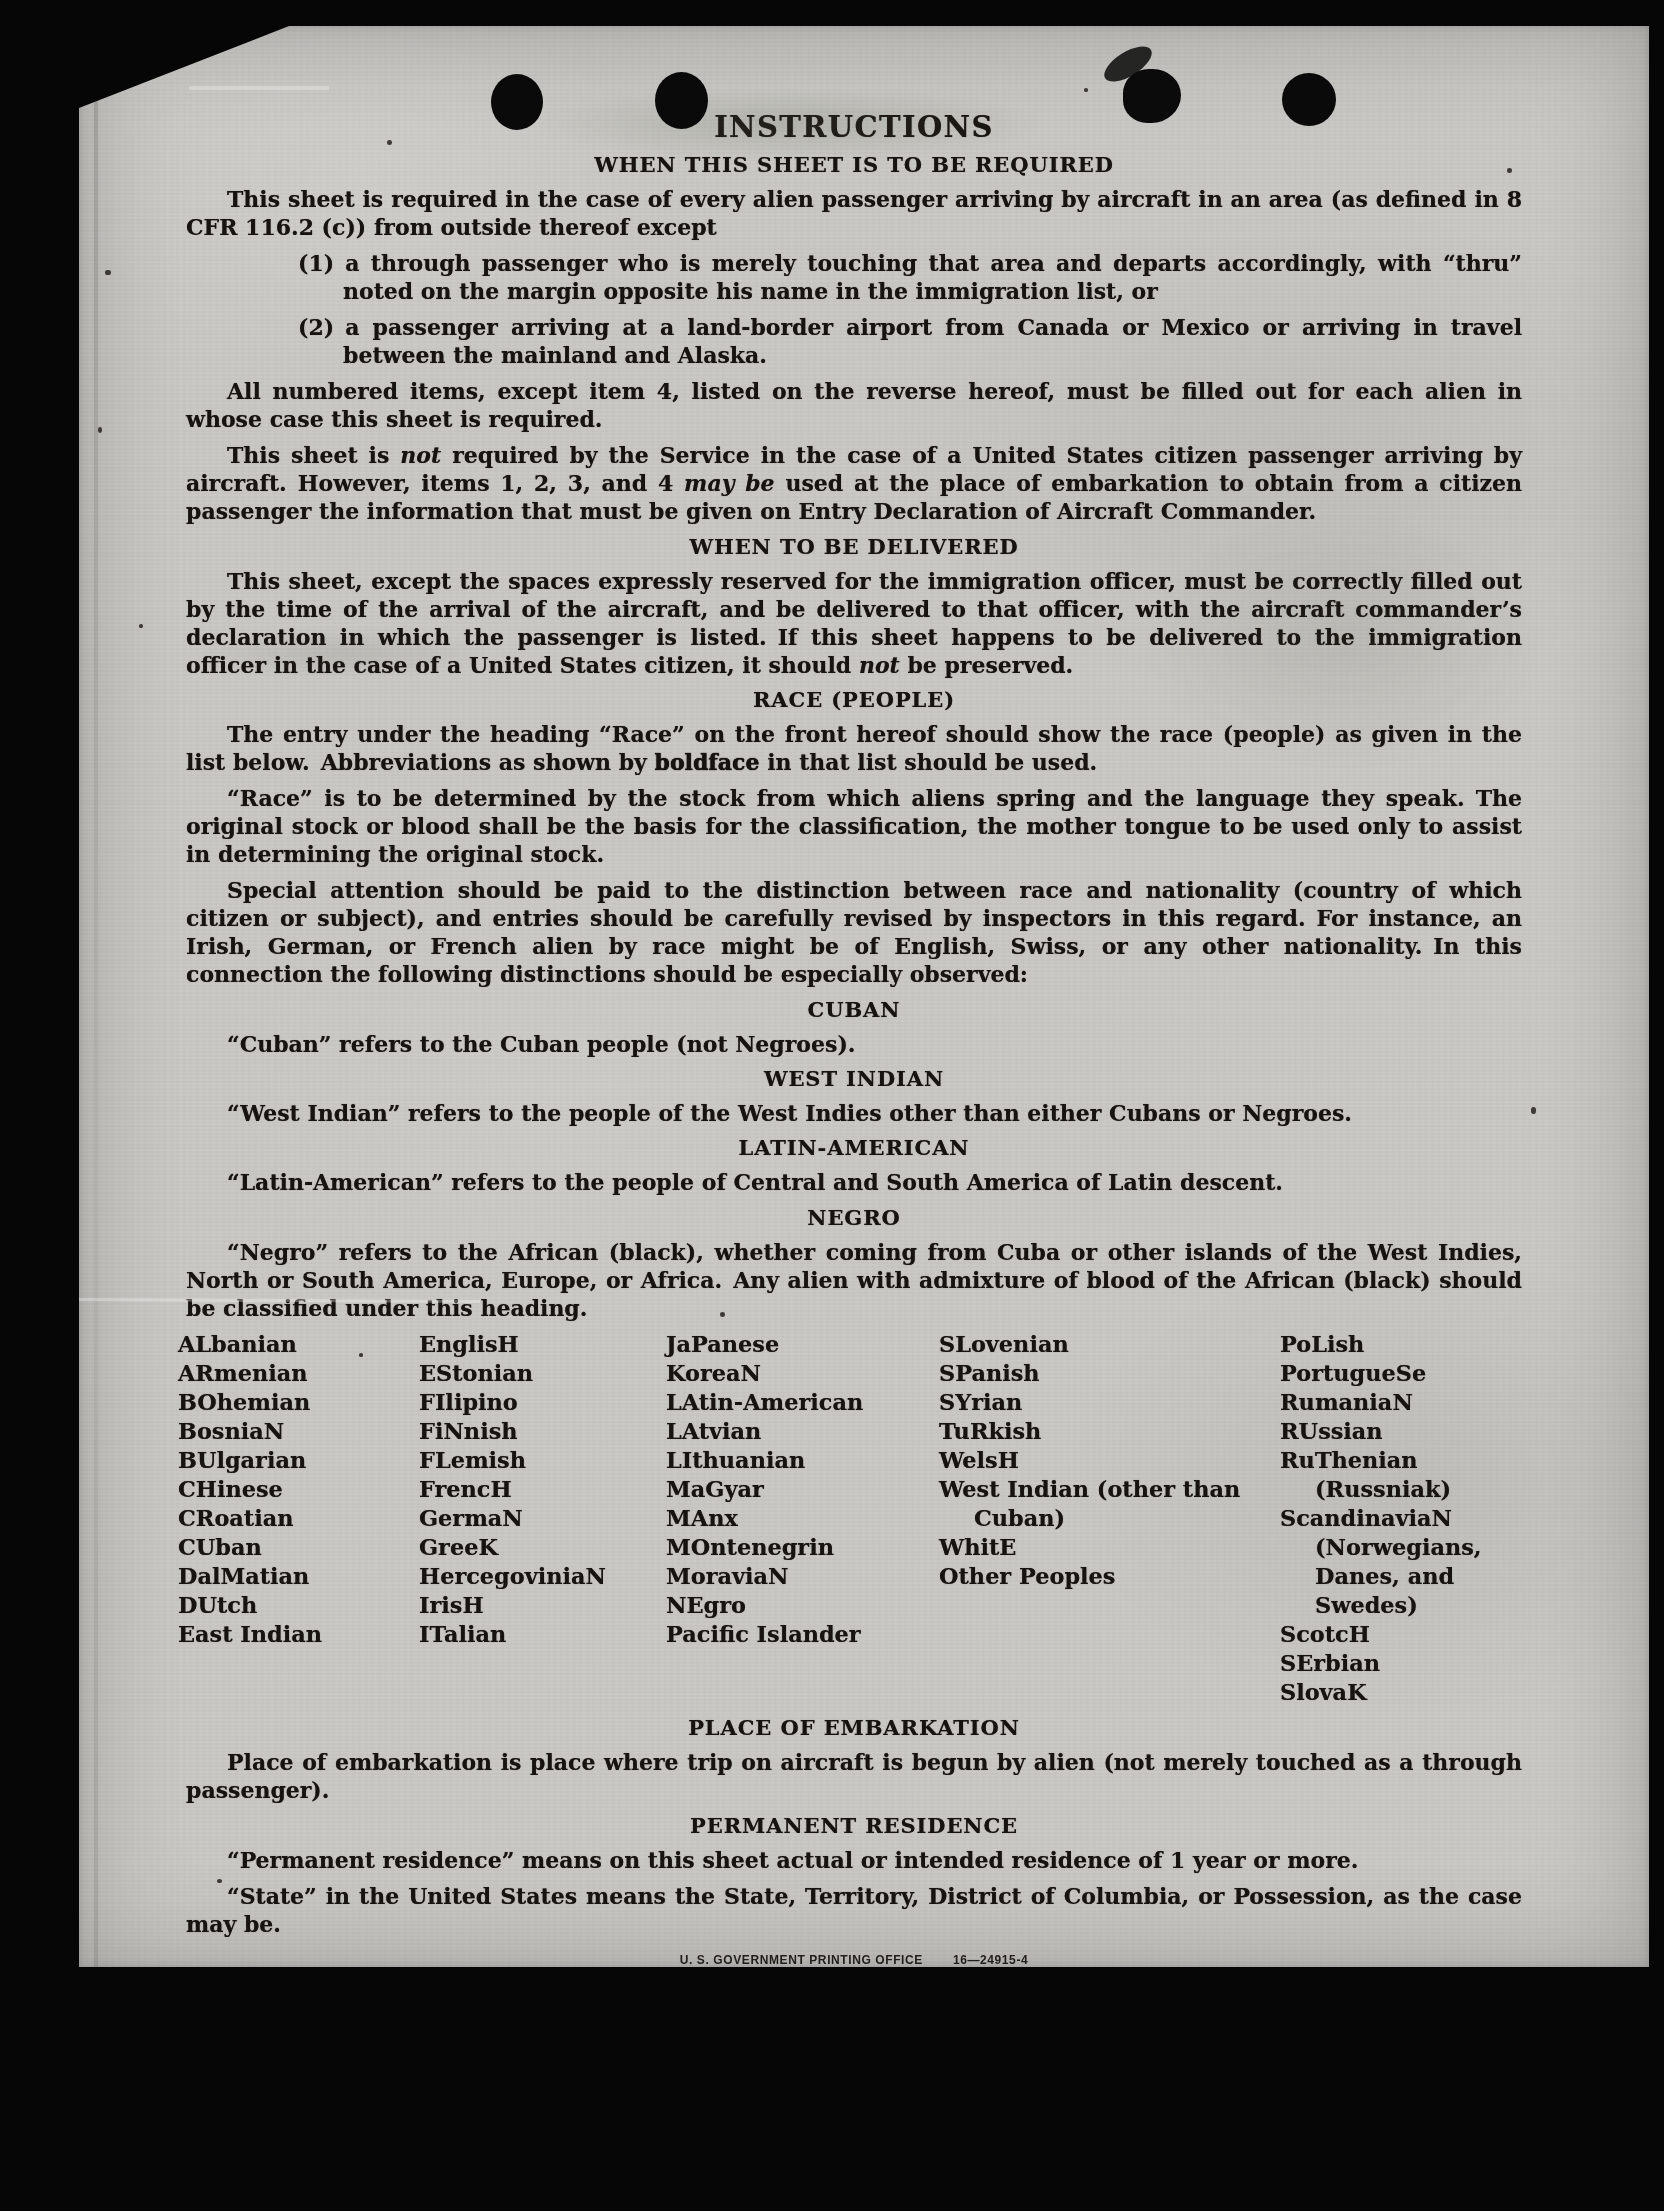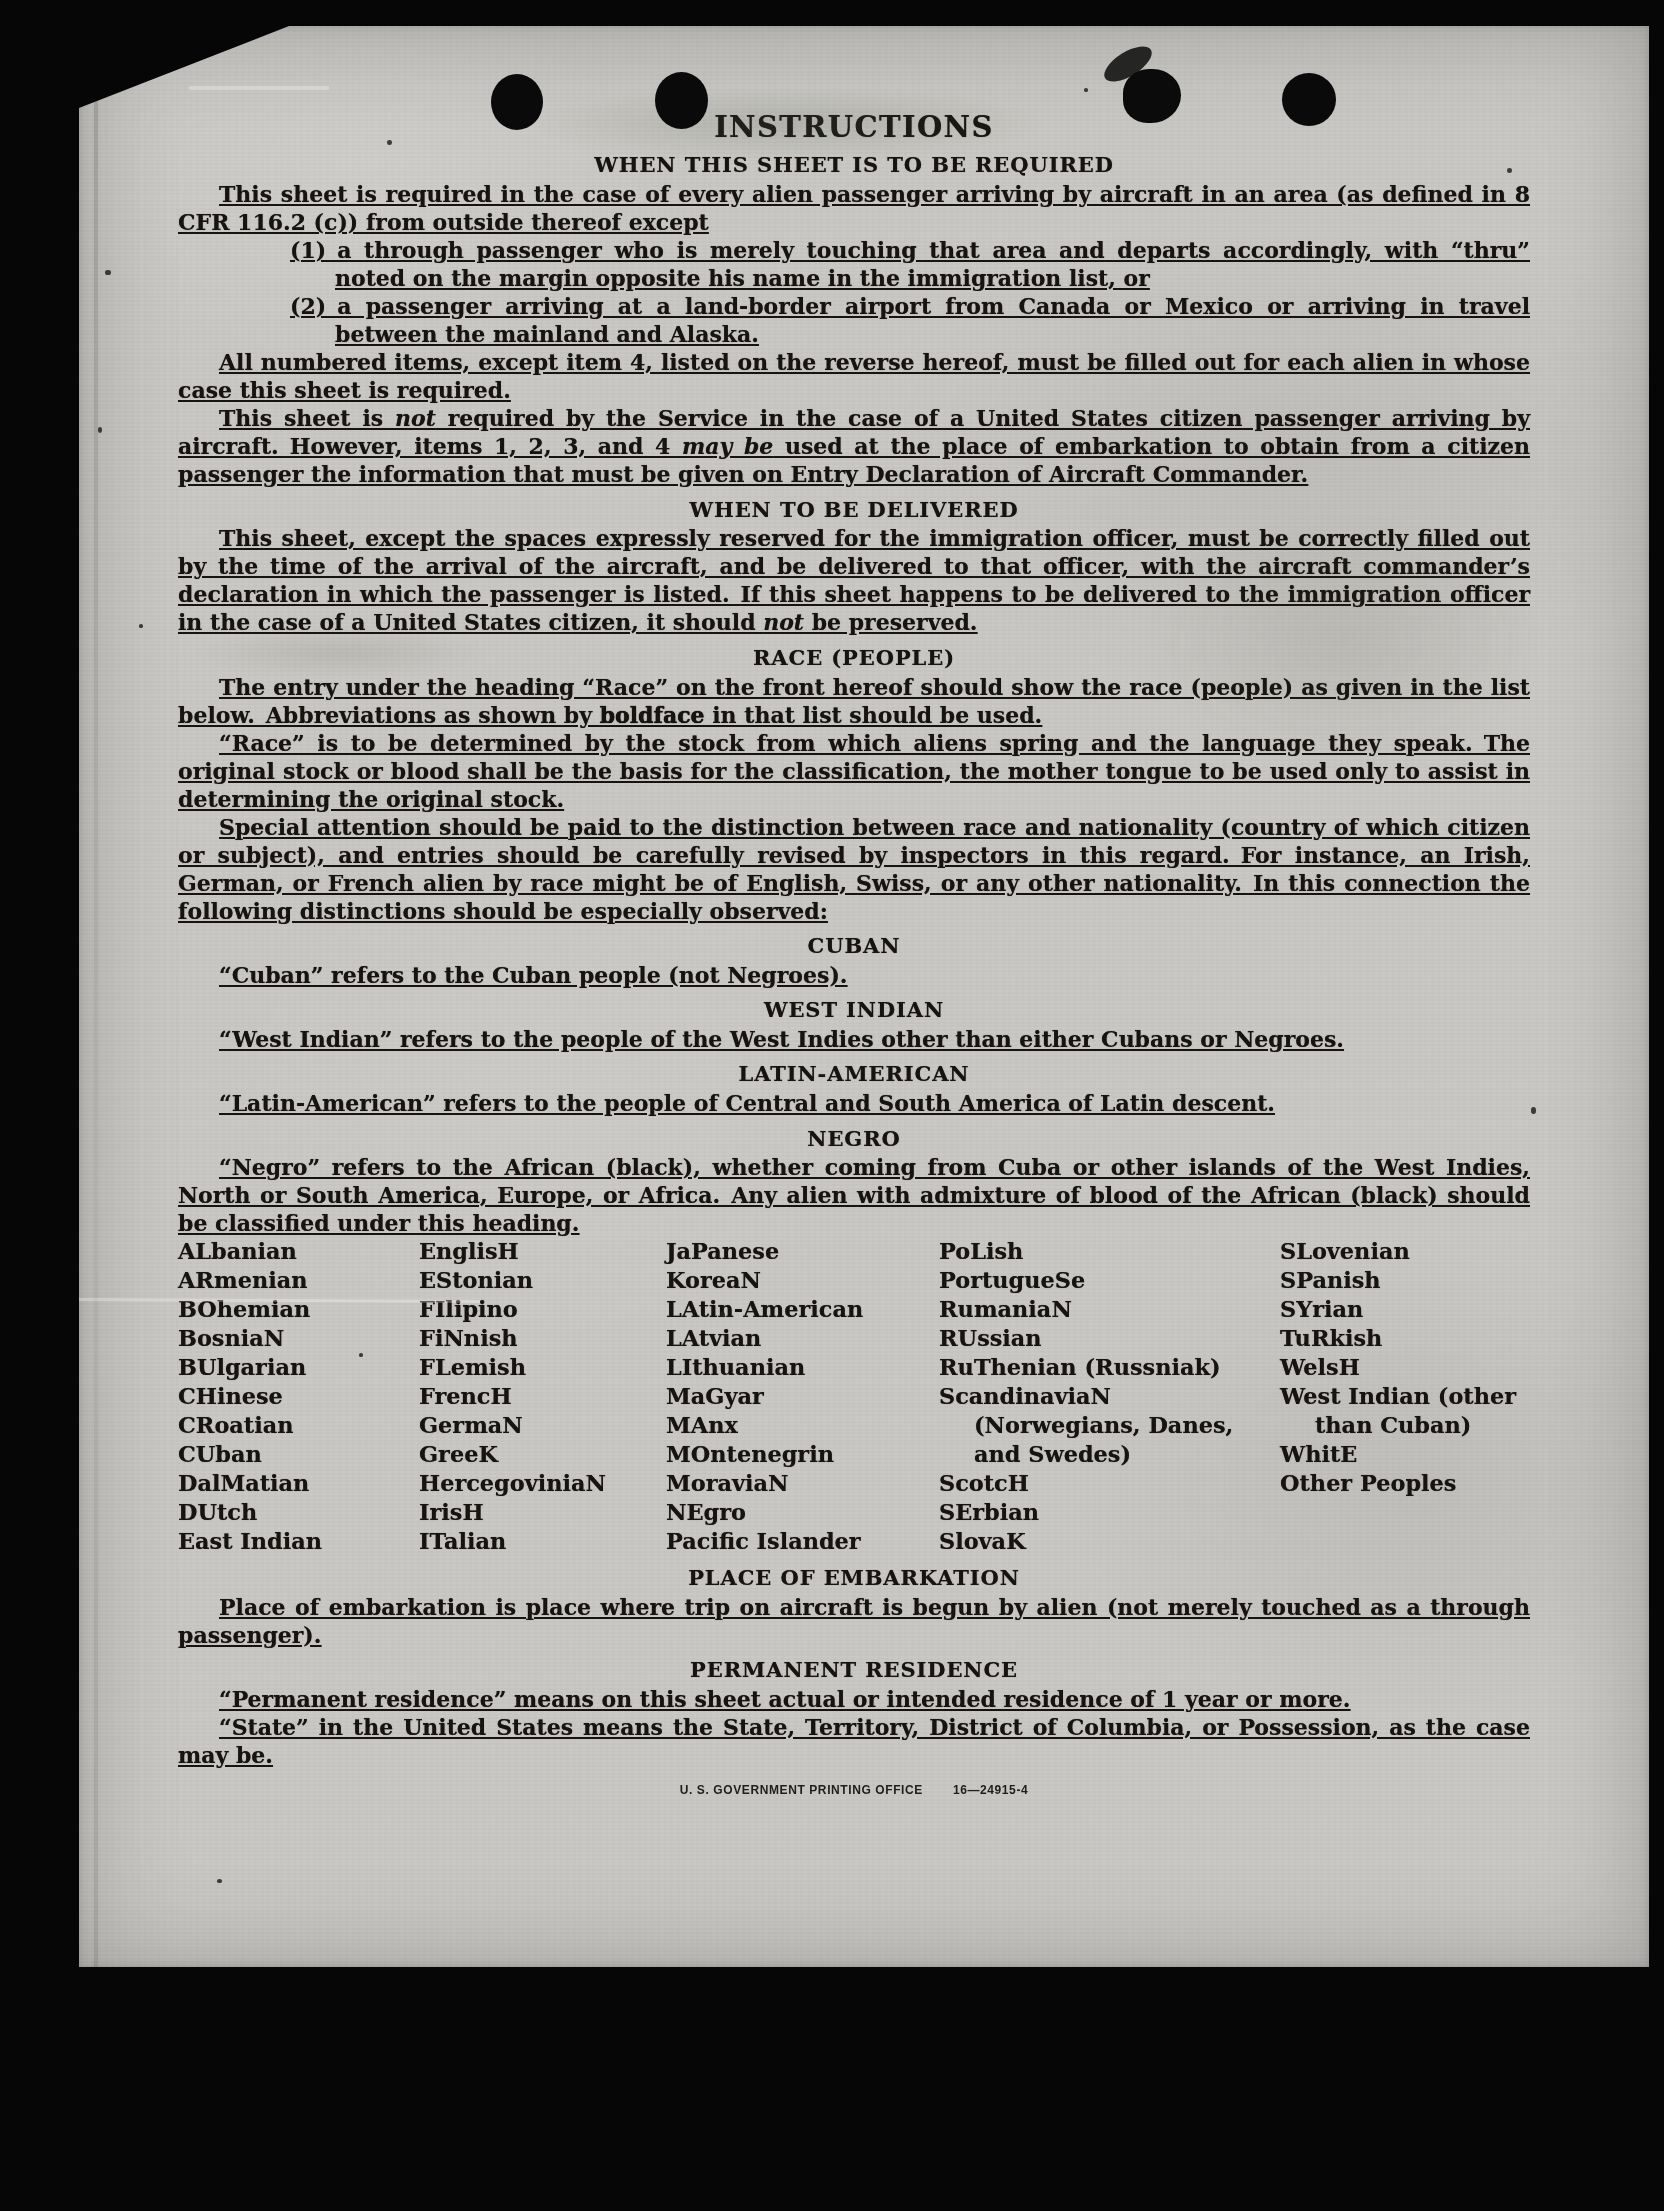--- a/index.html
+++ b/index.html
@@ -36,21 +36,21 @@
     text-shadow: 0 0 0.7px rgba(30,24,18,.65);
   }
   .doc-title {
     font-size: 29px; line-height: 34px; letter-spacing: 1.4px;
     text-align: center; margin: 0 0 4.7px 0; font-weight: 700;
   }
   .sec-h {
     font-size: 21px; line-height: 25px; letter-spacing: 0.9px;
     text-align: center; margin: 8.4px 0 2.8px 0; font-weight: 700;
   }
-  .para { margin: 0; text-align: justify; text-decoration: underline; }
+  .para { margin: 8px; text-align: justify; }
   .para.ind { text-indent: 41px; }
   .para.item { padding-left: 157px; text-indent: -45px; }
   .it { font-style: italic; }
   .bf { text-shadow: 0 0 0.9px #14100c, 0 0 0.9px #14100c; }
 
   
   .race-columns { display: flex; margin-top: 0; }
   .race-col { flex: 0 0 auto; }
   .race-col:nth-child(1) { width: 241px; }
   .race-col:nth-child(2) { width: 247px; }
@@ -195,39 +195,39 @@
             <div class="race-item">LAtvian</div>
             <div class="race-item">LIthuanian</div>
             <div class="race-item">MaGyar</div>
             <div class="race-item">MAnx</div>
             <div class="race-item">MOntenegrin</div>
             <div class="race-item">MoraviaN</div>
             <div class="race-item">NEgro</div>
             <div class="race-item">Pacific Islander</div>
           </div>
         <div class="race-col">
+            <div class="race-item">SLovenian</div>
+            <div class="race-item">SPanish</div>
+            <div class="race-item">SYrian</div>
+            <div class="race-item">TuRkish</div>
+            <div class="race-item">WelsH</div>
+            <div class="race-item">West Indian (other than Cuban)</div>
+            <div class="race-item">WhitE</div>
+            <div class="race-item">Other Peoples</div>
+          </div>
+        <div class="race-col">
             <div class="race-item">PoLish</div>
             <div class="race-item">PortugueSe</div>
             <div class="race-item">RumaniaN</div>
             <div class="race-item">RUssian</div>
             <div class="race-item">RuThenian (Russniak)</div>
             <div class="race-item">ScandinaviaN (Norwegians, Danes, and Swedes)</div>
             <div class="race-item">ScotcH</div>
             <div class="race-item">SErbian</div>
             <div class="race-item">SlovaK</div>
-          </div>
-        <div class="race-col">
-            <div class="race-item">SLovenian</div>
-            <div class="race-item">SPanish</div>
-            <div class="race-item">SYrian</div>
-            <div class="race-item">TuRkish</div>
-            <div class="race-item">WelsH</div>
-            <div class="race-item">West Indian (other than Cuban)</div>
-            <div class="race-item">WhitE</div>
-            <div class="race-item">Other Peoples</div>
           </div>
       </div>
     </section>
 
     <section>
       <h2 class="sec-h">PLACE OF EMBARKATION</h2>
       <p class="para ind">Place of embarkation is place where trip on aircraft is begun by alien (not merely touched as a through passenger).</p>
     </section>
 
     <section>

